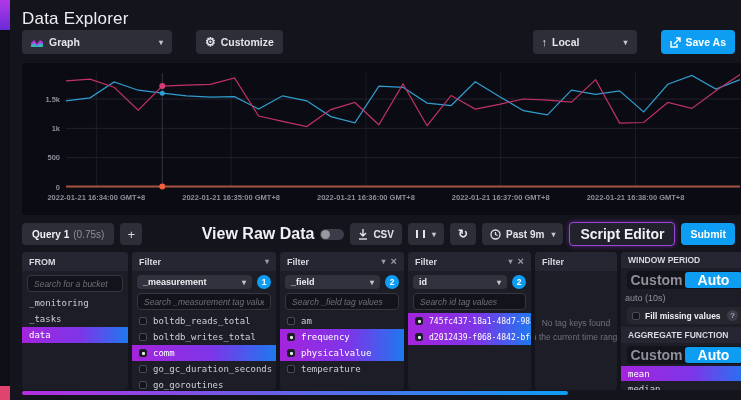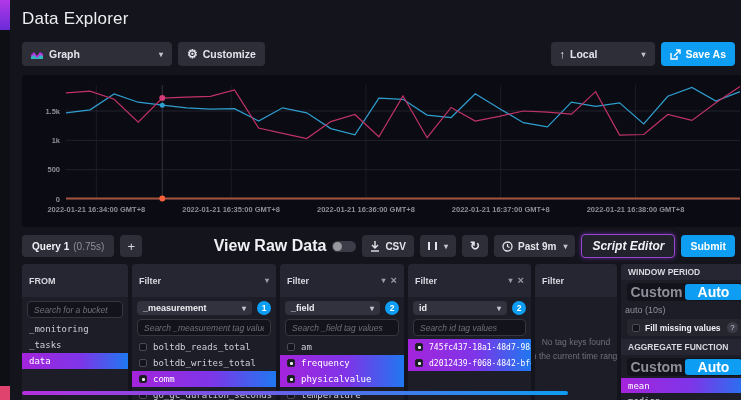--- a/index.html
+++ b/index.html
@@ -6,21 +6,21 @@
   .app{position:relative;width:741px;height:400px;background:#14141c;overflow:hidden;
        font-family:"Liberation Sans",sans-serif;color:#e4e4ea;}
   
   .nav-strip{position:absolute;left:0;top:0;width:10px;height:400px;background:#0e0e15;}
   .nav-top{position:absolute;left:0;top:0;width:10px;height:30px;
            background:linear-gradient(180deg,#b238e8,#6a2bd8);}
   .nav-bottom{position:absolute;left:0;bottom:0;width:10px;height:14px;background:#e0446e;}
   .main{position:absolute;left:10px;top:0;width:731px;height:400px;padding-left:12px;box-sizing:border-box;}
   .page-title{margin:0;padding-top:9px;font-size:17px;font-weight:400;color:#ededf2;letter-spacing:.2px;}
   
-  .toolbar{display:flex;align-items:center;margin-top:13px;padding-right:6px;gap:6px;}
+  .toolbar{display:flex;align-items:center;margin-top:1px;padding-right:6px;gap:24px;}
   .btn{height:24px;display:inline-flex;align-items:center;gap:5px;background:#2e2e39;
        color:#e4e4ea;font-size:10.5px;font-weight:bold;border-radius:4px;padding:0 9px;
        white-space:nowrap;box-sizing:border-box;}
   .btn.blue{background:#0d9df2;color:#fff;}
   .btn .caret{font-size:8px;color:#c5c5cf;margin-left:2px;}
   .dd-graph{width:150px;}
   .dd-graph .caret{margin-left:auto;}
   .spacer{flex:1;}
   .dd-local{width:104px;}
   .dd-local .caret{margin-left:auto;}
@@ -38,27 +38,27 @@
   .plus-btn{width:22px;height:22px;background:#2e2e39;border-radius:4px;display:flex;
             align-items:center;justify-content:center;font-size:13px;color:#d8d8e0;}
   .raw-label{font-size:16px;font-weight:bold;color:#f0f0f5;}
   .toggle{width:24px;height:11px;background:#3c3c48;border-radius:6px;position:relative;}
   .toggle .knob{position:absolute;left:1px;top:1px;width:9px;height:9px;border-radius:50%;background:#98989f;}
   .qbtn{height:22px;font-size:10px;padding:0 8px;}
   .pause-ic{width:5px;height:8px;border-left:2px solid #e4e4ea;border-right:2px solid #e4e4ea;}
   .refresh-ic{font-size:12px;line-height:1;}
   .script-btn{height:22px;background:#22222c;border:1px solid #9945d8;border-radius:4px;
               box-shadow:0 0 5px rgba(150,60,220,.55);display:inline-flex;align-items:center;
-              padding:0 10px;font-size:12px;font-weight:bold;color:#f0f0f5;font-style:italic;}
+              padding:0 10px;font-size:14px;font-weight:bold;color:#f0f0f5;}
   .submit-btn{height:22px;}
   
   .builder{display:flex;gap:4px;margin-top:6px;height:138px;overflow:hidden;}
   .panel{background:#1d1d27;border-radius:4px;display:flex;flex-direction:column;overflow:hidden;flex:none;}
   .panel-header{height:17px;flex:none;background:#262632;display:flex;align-items:center;gap:5px;
-                padding:8px 7px;font-size:9px;font-weight:bold;color:#d8d8e0;}
+                padding:1px 7px;font-size:9px;font-weight:bold;color:#d8d8e0;}
   .panel-header .title{flex:1;}
   .panel-header .caret{font-size:8px;color:#9a9aa5;}
   .panel-header .close{font-size:11px;color:#9a9aa5;line-height:1;}
   .sel-row{display:flex;align-items:center;gap:5px;margin:4px 5px 0 5px;}
   .select{flex:1;height:14px;background:#32323e;border-radius:4px;display:flex;align-items:center;
           padding:0 6px;font-size:9px;font-weight:bold;color:#ececf2;box-sizing:border-box;}
   .select .caret{margin-left:auto;font-size:8px;color:#c5c5cf;}
   .badge{width:14px;height:14px;border-radius:50%;background:#0d9df2;color:#fff;font-size:8.5px;
          font-weight:bold;display:flex;align-items:center;justify-content:center;flex:none;}
   .search{margin:4px 5px 3px 5px;height:17px;background:#13131b;border:1px solid #36363f;

